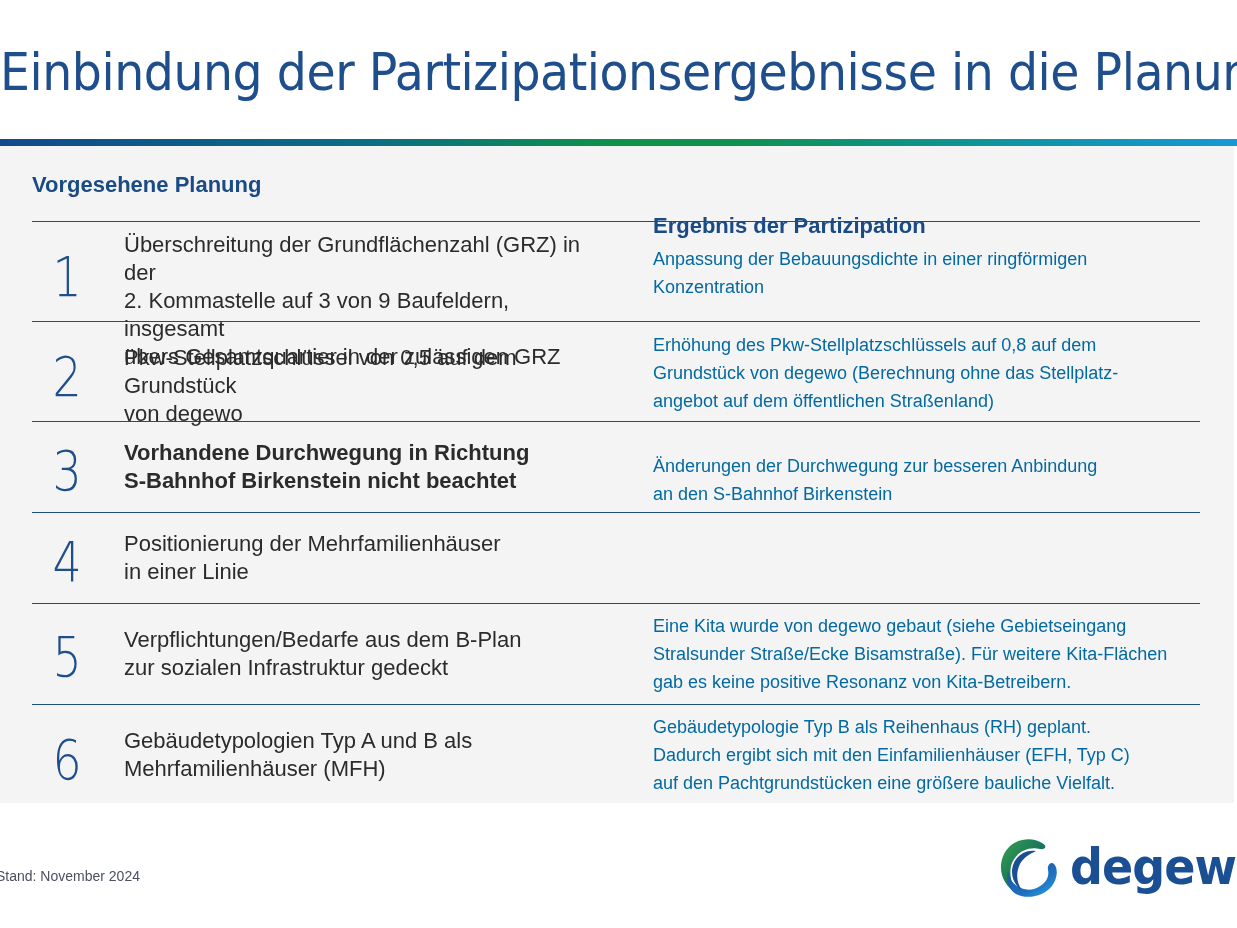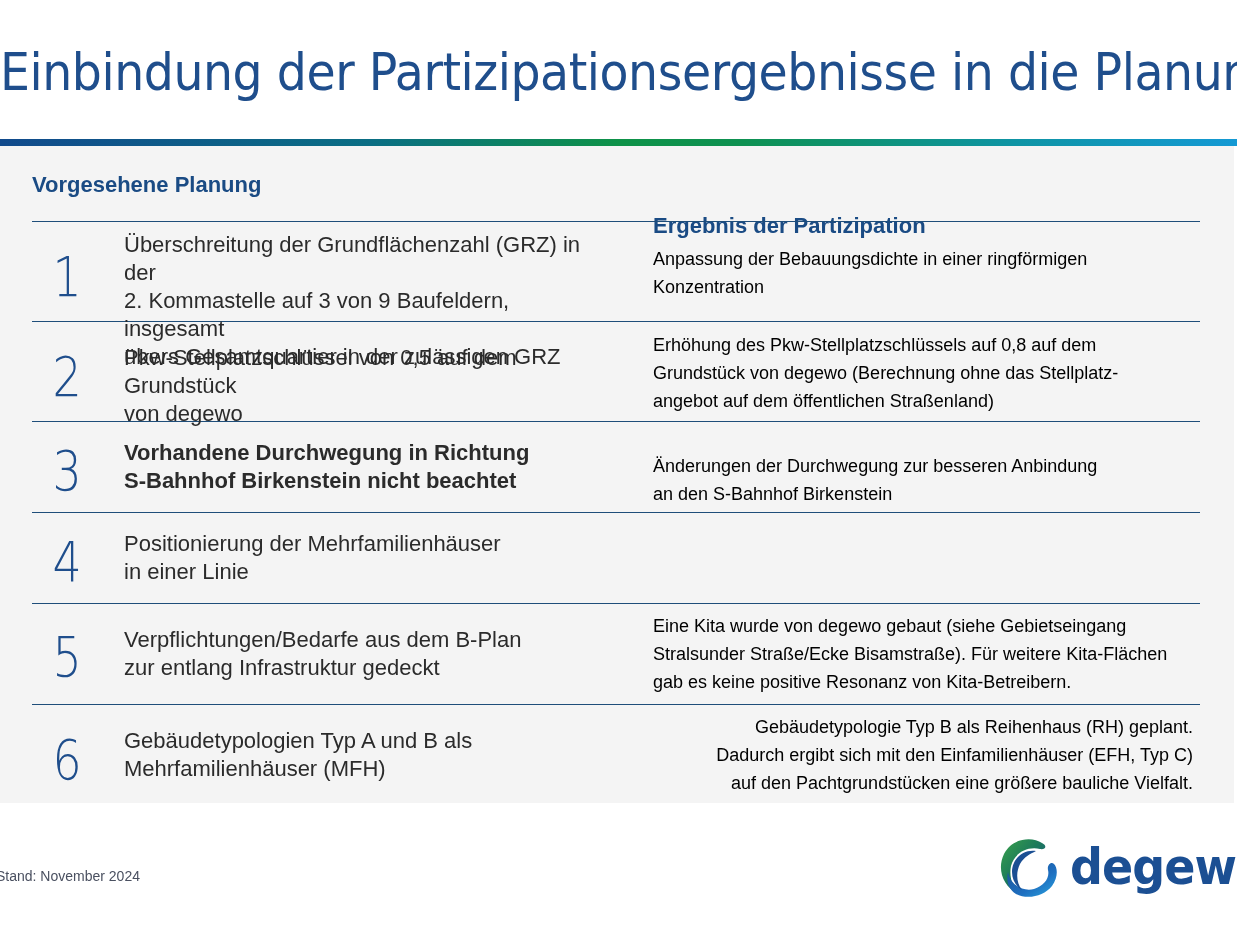--- a/index.html
+++ b/index.html
@@ -92,21 +92,21 @@
       line-height: 28px;
       color: #2b2b2b;
       white-space: pre-line;
     }
     .row .result {
       position: absolute;
       left: 621px;
       width: 540px;
       font-size: 18px;
       line-height: 28px;
-      color: #000000;
+      color: #0369a1;
       white-space: pre-line;
     }
 
     .footer-stand {
       position: absolute;
       left: -4px;
       top: 868px;
       font-size: 14px;
       color: #4a5060;
       white-space: nowrap;
@@ -183,31 +183,31 @@
 
 <div class="row" style="top:513px; height:90px;">
   <div class="num" style="top:21px;">4</div>
   <div class="plan" style="top:17px;">Positionierung der Mehrfamilienhäuser
 in einer Linie</div>
 </div>
 
 <div class="row" style="top:604px; height:100px;">
   <div class="num" style="top:25px;">5</div>
   <div class="plan" style="top:22px;">Verpflichtungen/Bedarfe aus dem B-Plan
-zur entlang Infrastruktur gedeckt</div>
+zur sozialen Infrastruktur gedeckt</div>
   <div class="result" style="top:8px;">Eine Kita wurde von degewo gebaut (siehe Gebietseingang
 Stralsunder Straße/Ecke Bisamstraße). Für weitere Kita-Flächen
 gab es keine positive Resonanz von Kita-Betreibern.</div>
 </div>
 
 <div class="row" style="top:705px; height:98px;">
   <div class="num" style="top:27px;">6</div>
   <div class="plan" style="top:22px;">Gebäudetypologien Typ A und B als
 Mehrfamilienhäuser (MFH)</div>
-  <div class="result" style="top:8px;text-align:right;">Gebäudetypologie Typ B als Reihenhaus (RH) geplant.
+  <div class="result" style="top:8px;">Gebäudetypologie Typ B als Reihenhaus (RH) geplant.
 Dadurch ergibt sich mit den  Einfamilienhäuser (EFH, Typ C)
 auf den Pachtgrundstücken eine größere bauliche Vielfalt.</div>
 </div>
 
 <div class="footer-stand">Stand: November 2024</div>
 
 <div class="logo">
   <svg viewBox="0 0 66 66">
     <defs>
       <linearGradient id="lg1" x1="0" y1="0" x2="1" y2="1">

